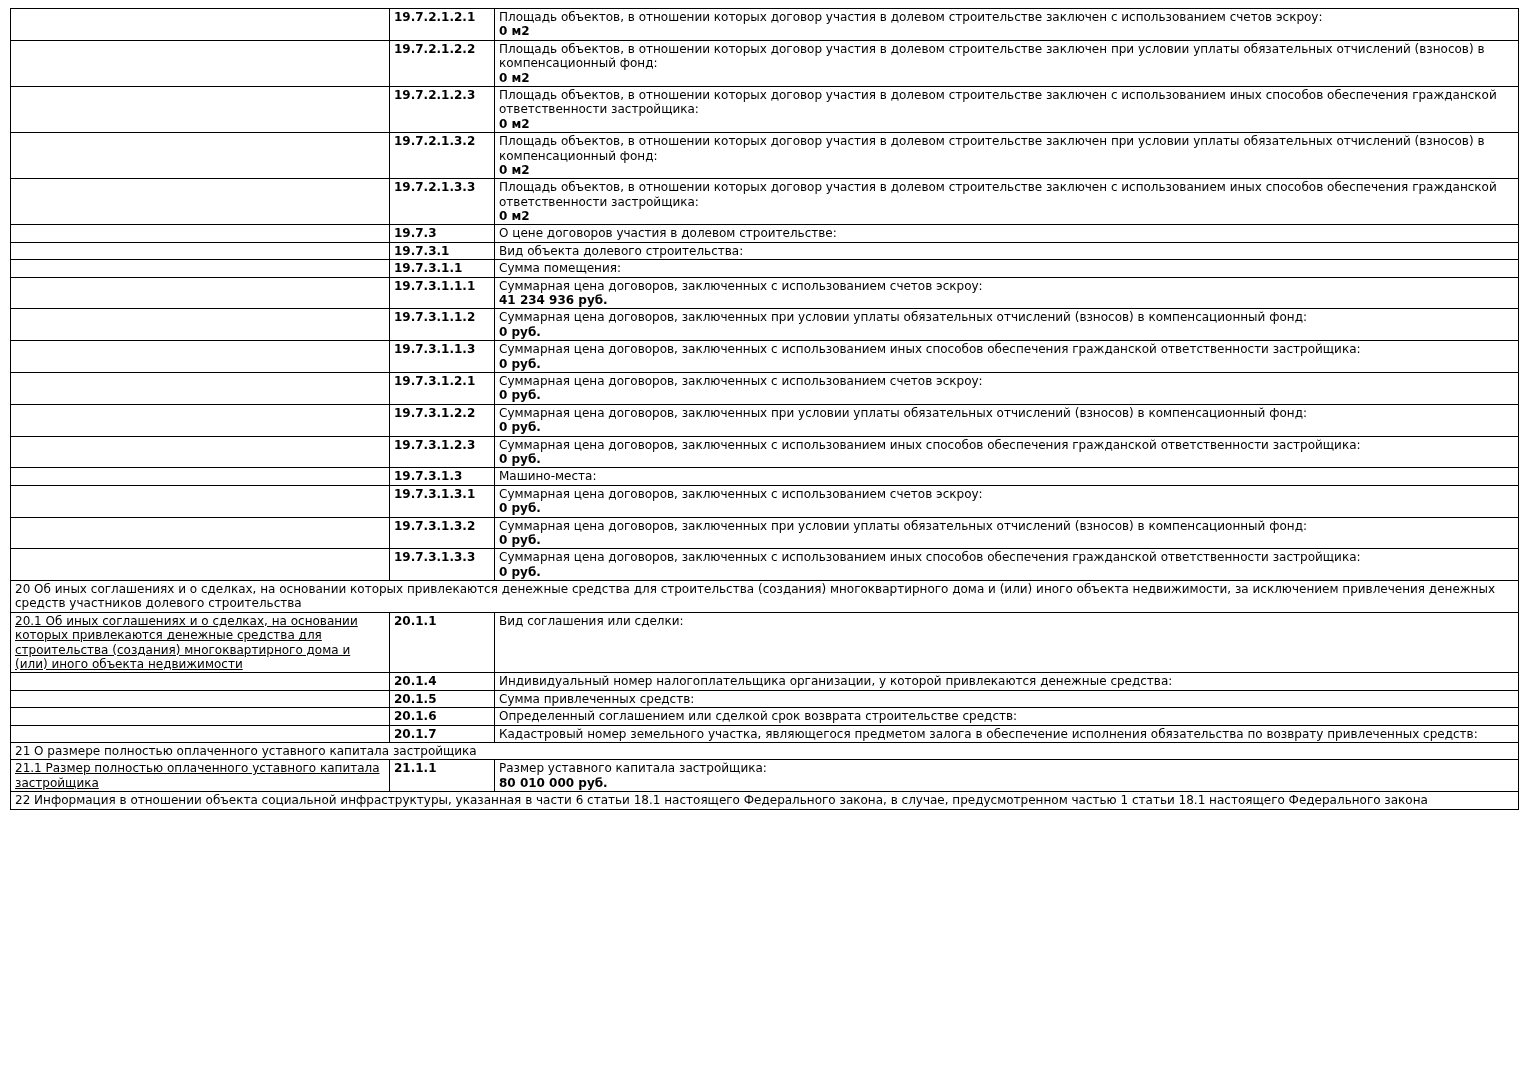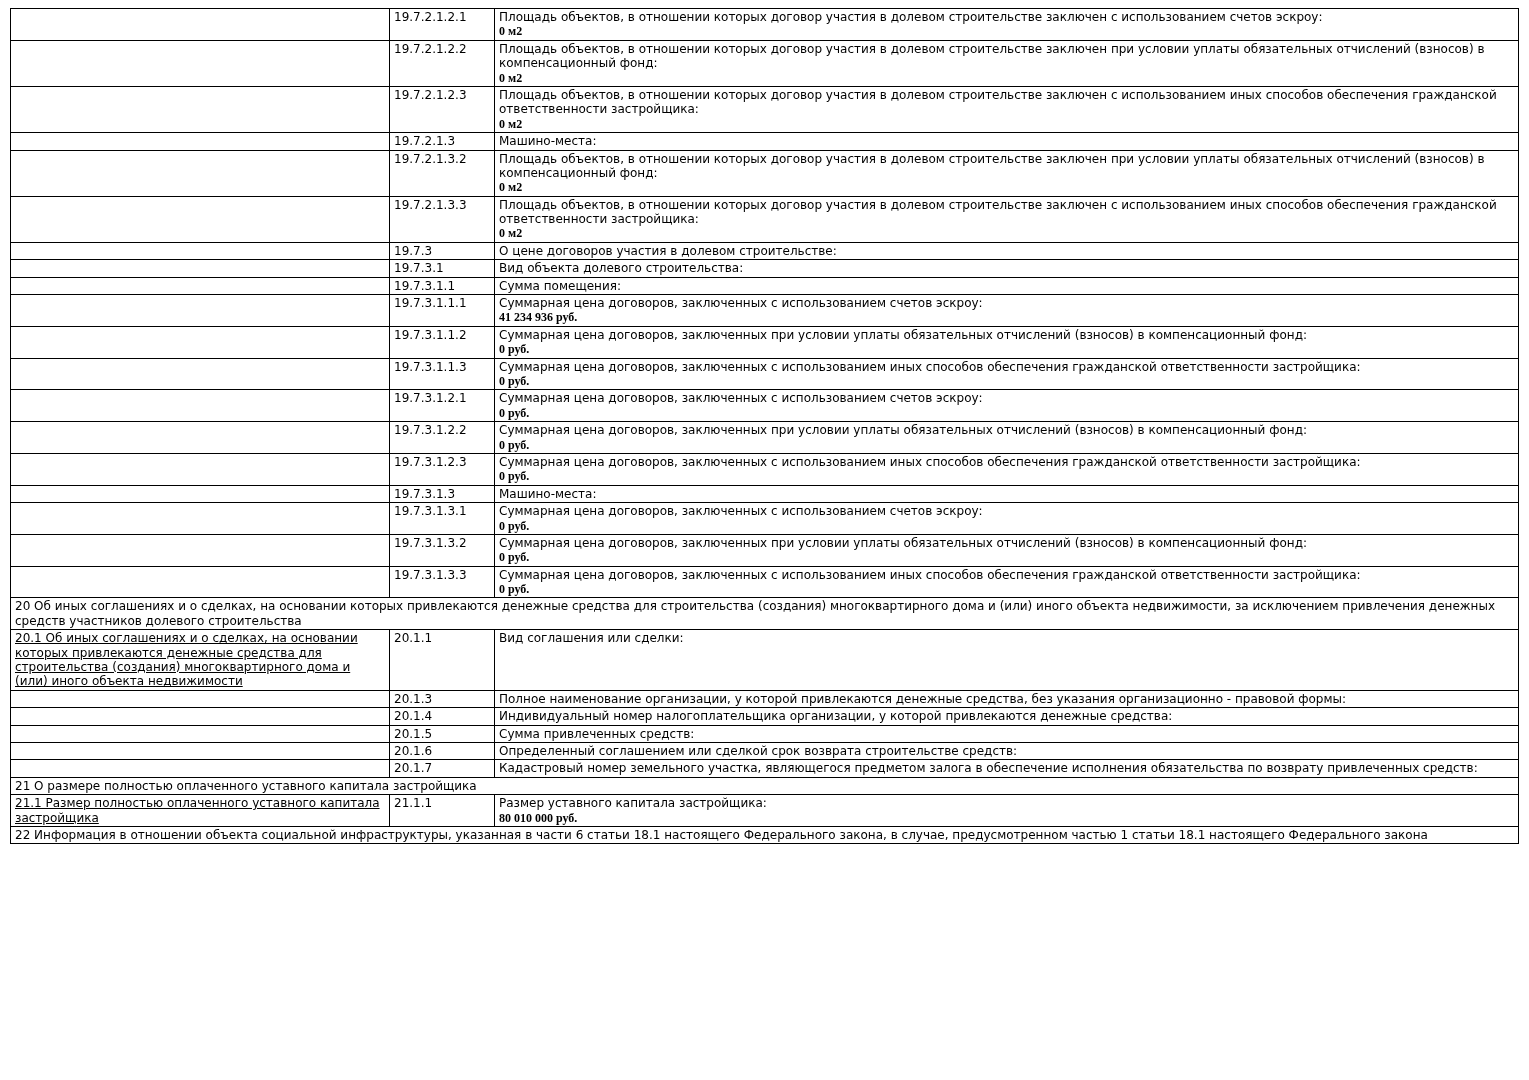--- a/index.html
+++ b/index.html
@@ -30,26 +30,26 @@
     line-height: 1.2;
     word-wrap: break-word;
   }
   td.left-cell {
     width: 370px;
     text-decoration: underline;
   }
   td.code-cell {
     width: 96px;
     vertical-align: middle;
+    font-weight: bold;
   }
   td.desc-cell {}
   td.section-cell {}
   .value {
     font-weight: bold;
-    font-family: Liberation Serif, serif;
   }
 </style>
 </head>
 <body>
 
 <div class="page">
   <table class="decl">
     <tbody>
         <tr>
           <td class="left-cell"></td>
@@ -58,25 +58,20 @@
         </tr>
         <tr>
           <td class="left-cell"></td>
           <td class="code-cell">19.7.2.1.2.2</td>
           <td class="desc-cell"><span>Площадь объектов, в отношении которых договор участия в долевом строительстве заключен при условии уплаты обязательных отчислений (взносов) в компенсационный фонд:</span><div class="value">0 м2</div></td>
         </tr>
         <tr>
           <td class="left-cell"></td>
           <td class="code-cell">19.7.2.1.2.3</td>
           <td class="desc-cell"><span>Площадь объектов, в отношении которых договор участия в долевом строительстве заключен с использованием иных способов обеспечения гражданской ответственности застройщика:</span><div class="value">0 м2</div></td>
-        </tr>
-        <tr>
-          <td class="left-cell"></td>
-          <td class="code-cell">19.7.2.1.3</td>
-          <td class="desc-cell"><span>Машино-места:</span></td>
         </tr>
         <tr>
           <td class="left-cell"></td>
           <td class="code-cell">19.7.2.1.3.2</td>
           <td class="desc-cell"><span>Площадь объектов, в отношении которых договор участия в долевом строительстве заключен при условии уплаты обязательных отчислений (взносов) в компенсационный фонд:</span><div class="value">0 м2</div></td>
         </tr>
         <tr>
           <td class="left-cell"></td>
           <td class="code-cell">19.7.2.1.3.3</td>
           <td class="desc-cell"><span>Площадь объектов, в отношении которых договор участия в долевом строительстве заключен с использованием иных способов обеспечения гражданской ответственности застройщика:</span><div class="value">0 м2</div></td>
@@ -149,25 +144,20 @@
         <tr>
           <td colspan="3" class="section-cell">20 Об иных соглашениях и о сделках, на основании которых привлекаются денежные средства для строительства (создания) многоквартирного дома и (или) иного объекта недвижимости, за исключением привлечения денежных средств участников долевого строительства</td>
         </tr>
         <tr>
           <td class="left-cell">20.1 Об иных соглашениях и о сделках, на основании которых привлекаются денежные средства для строительства (создания) многоквартирного дома и (или) иного объекта недвижимости</td>
           <td class="code-cell">20.1.1</td>
           <td class="desc-cell"><span>Вид соглашения или сделки:</span></td>
         </tr>
         <tr>
           <td class="left-cell"></td>
-          <td class="code-cell">20.1.3</td>
-          <td class="desc-cell"><span>Полное наименование организации, у которой привлекаются денежные средства, без указания организационно - правовой формы:</span></td>
-        </tr>
-        <tr>
-          <td class="left-cell"></td>
           <td class="code-cell">20.1.4</td>
           <td class="desc-cell"><span>Индивидуальный номер налогоплательщика организации, у которой привлекаются денежные средства:</span></td>
         </tr>
         <tr>
           <td class="left-cell"></td>
           <td class="code-cell">20.1.5</td>
           <td class="desc-cell"><span>Сумма привлеченных средств:</span></td>
         </tr>
         <tr>
           <td class="left-cell"></td>

